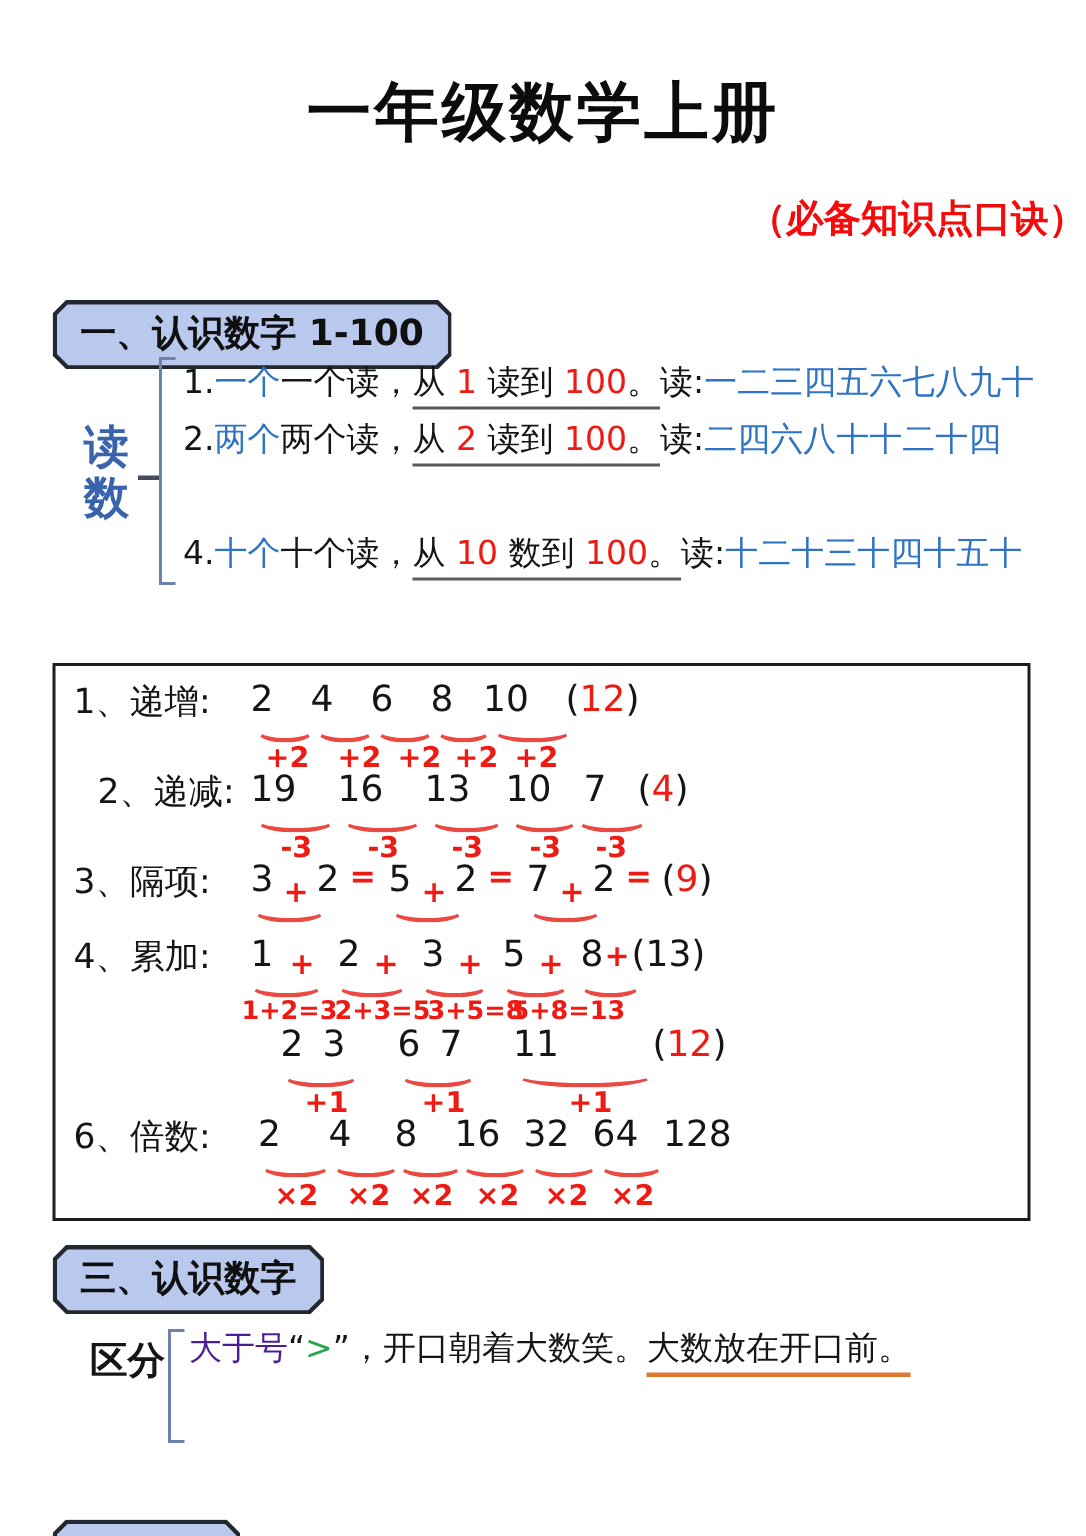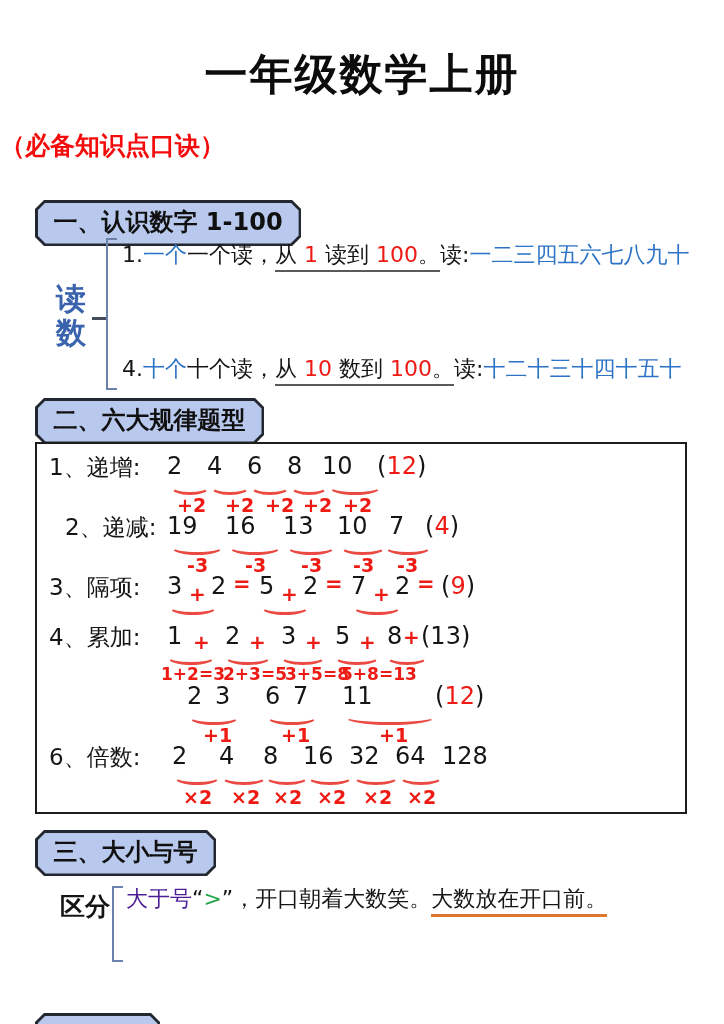--- a/index.html
+++ b/index.html
@@ -1,21 +1,21 @@
 <!DOCTYPE html>
 <html><head>
 <meta charset="utf-8">
 <style>
   html,body{margin:0;padding:0;background:#ffffff;}
   .page{position:relative;width:724px;height:1024px;background:#fff;overflow:hidden;
         font-family:"DejaVu Sans","Liberation Sans",sans-serif;color:#151515;}
 
   .title{position:absolute;left:0;top:46px;width:100%;text-align:center;
          font-size:43px;font-weight:bold;letter-spacing:2px;margin:0;color:#0c0c0c;}
-  .subtitle{position:absolute;left:0;top:129px;width:100%;text-align:left;
+  .subtitle{position:absolute;left:0;top:129px;width:100%;text-align:right;
             font-size:25px;font-weight:bold;color:#f40b0b;}
 
   
   .plate{position:absolute;background:#23272f;
          clip-path:polygon(9px 0,calc(100% - 9px) 0,100% 9px,100% calc(100% - 9px),
                    calc(100% - 9px) 100%,9px 100%,0 calc(100% - 9px),0 9px);
          padding:2.5px;}
   .plate-in{background:#b9c9ee;
          clip-path:polygon(8px 0,calc(100% - 8px) 0,100% 8px,100% calc(100% - 8px),
                    calc(100% - 8px) 100%,8px 100%,0 calc(100% - 8px),0 8px);
@@ -63,27 +63,27 @@
     <div class="plate-in">一、认识数字 1-100</div>
   </div>
 
   <div class="side-label" style="left:54px;top:282px;">读数</div>
   <div class="dash" style="left:92px;top:317px;"></div>
   <div class="bracket" style="left:106px;top:238px;height:152px;"></div>
 
   <div class="s1-line" style="top:240px;">
     <span class="blk">1.</span><span class="blu">一个</span><span class="blk">一个读，</span><span class="ug"><span class="blk">从 </span><span class="red">1</span><span class="blk"> 读到 </span><span class="red">100</span><span class="blk">。</span></span><span class="blk">读:</span><span class="blu">一二三四五六七八九十</span>
   </div>
+  <div class="s1-line" style="top:278px;">
+    <span class="blk">2.</span><span class="blu">两个</span><span class="blk">两个读，</span><span class="ug"><span class="blk">从 </span><span class="red">2</span><span class="blk"> 读到 </span><span class="red">100</span><span class="blk">。</span></span><span class="blk">读:</span><span class="blu">二四六八十十二十四</span>
+  </div>
   <div class="s1-line" style="top:354px;">
     <span class="blk">4.</span><span class="blu">十个</span><span class="blk">十个读，</span><span class="ug"><span class="blk">从 </span><span class="red">10</span><span class="blk"> 数到 </span><span class="red">100</span><span class="blk">。</span></span><span class="blk">读:</span><span class="blu">十二十三十四十五十</span>
   </div>
 
-  <div class="plate" style="left:35px;top:398px;">
-    <div class="plate-in">二、六大规律题型</div>
-  </div>
 
   <div class="bigbox">
 
     <div class="rowgroup">
       <span class="rlabel" style="left:12px;top:8px;">1、递增:</span>
       <span class="num" style="left:130px;top:8px;">2</span>
       <span class="num" style="left:170px;top:8px;">4</span>
       <span class="num" style="left:210px;top:8px;">6</span>
       <span class="num" style="left:250px;top:8px;">8</span>
       <span class="num" style="left:285px;top:8px;">10</span>
@@ -197,21 +197,21 @@
       <span class="op" style="left:146px;top:342px;">×2</span>
       <span class="op" style="left:194px;top:342px;">×2</span>
       <span class="op" style="left:236px;top:342px;">×2</span>
       <span class="op" style="left:280px;top:342px;">×2</span>
       <span class="op" style="left:326px;top:342px;">×2</span>
       <span class="op" style="left:370px;top:342px;">×2</span>
     </div>
   </div>
 
   <div class="plate" style="left:35px;top:830px;">
-    <div class="plate-in">三、大小与号</div>
+    <div class="plate-in">三、认识数字</div>
   </div>
 
   <div class="side-label" style="left:52px;top:890px;width:66px;color:#151515;font-size:25px;word-break:normal;">区分</div>
   <div class="bracket" style="left:112px;top:886px;height:76px;"></div>
 
   <div class="s3-line" style="top:884px;">
     <span class="term">大于号</span><span class="blk">“</span><span class="grn">&gt;</span><span class="blk">”</span><span class="blk">，开口朝着大数笑。</span><span class="blk tail">大数放在开口前。</span>
   </div>
 
   <div class="plate" style="left:35px;top:1013px;width:120px;height:26px;">

